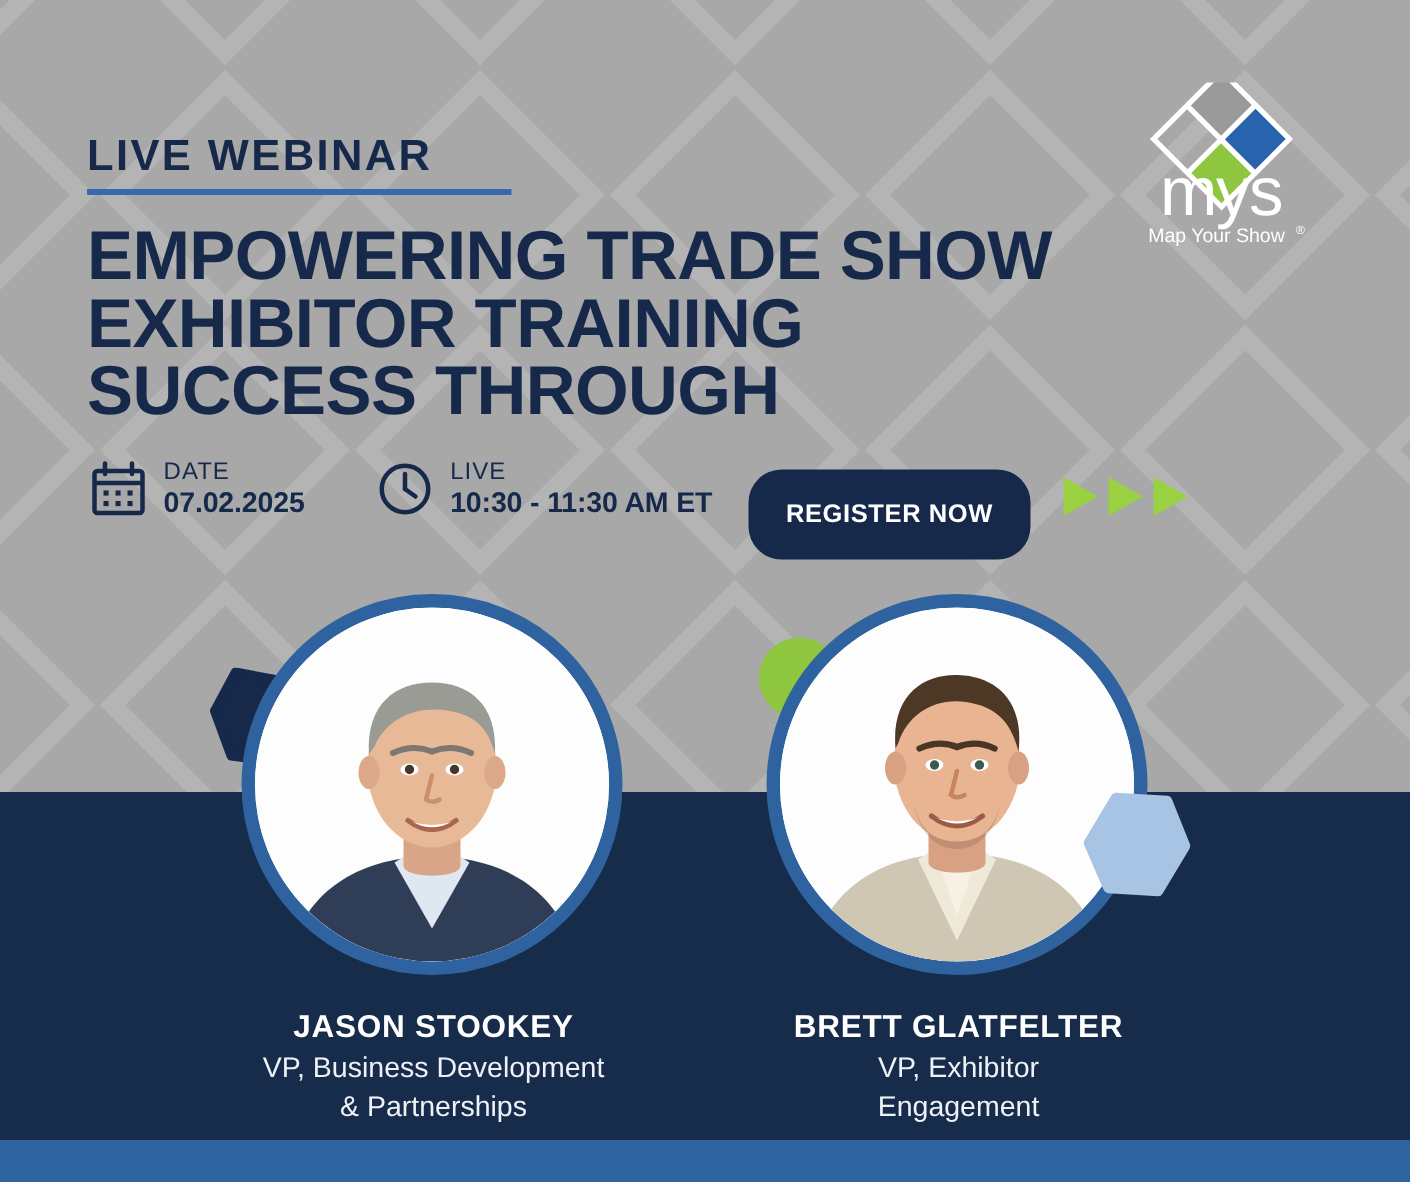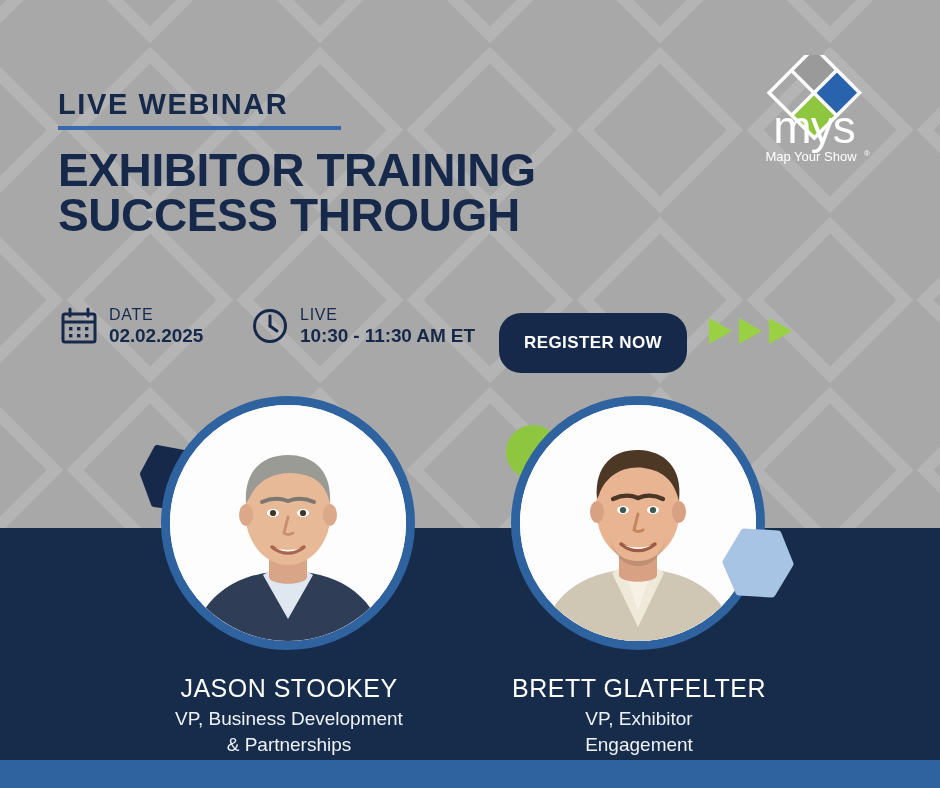--- a/index.html
+++ b/index.html
@@ -173,22 +173,22 @@
 
   
   .caption {
     position: absolute;
     text-align: center;
     color: #ffffff;
   }
   .caption-a { left: 129px; top: 670px; width: 320px; }
   .caption-b { left: 479px; top: 670px; width: 320px; }
   .cap-name {
-    font-size: 25px;
-    font-weight: normal;
+    font-size: 21px;
+    font-weight: bold;
     letter-spacing: 0.5px;
     line-height: 1.45;
   }
   .cap-role {
     font-size: 19px;
     line-height: 1.35;
     color: #eef2f7;
   }
 </style>
 </head>
@@ -208,20 +208,21 @@
     </svg>
   </div>
 
   <div class="navy-panel"></div>
   <div class="bottom-bar"></div>
 
   <div class="eyebrow">LIVE WEBINAR</div>
   <div class="eyebrow-rule"></div>
 
   <h1 class="headline">
+    <span class="l">EMPOWERING TRADE SHOW</span>
     <span class="l">EXHIBITOR TRAINING</span>
     <span class="l">SUCCESS THROUGH</span>
   </h1>
 
   <div class="meta-row">
 
     <div class="meta-item">
       <span class="meta-icon">
         <svg width="38" height="38" viewBox="0 0 38 38">
           <rect x="3" y="7" width="32" height="28" rx="2" fill="none" stroke="#16294a" stroke-width="3"></rect>
@@ -233,21 +234,21 @@
             <rect x="17" y="20" width="3.4" height="3.4"></rect>
             <rect x="25" y="20" width="3.4" height="3.4"></rect>
             <rect x="9" y="27" width="3.4" height="3.4"></rect>
             <rect x="17" y="27" width="3.4" height="3.4"></rect>
             <rect x="25" y="27" width="3.4" height="3.4"></rect>
           </g>
         </svg>
       </span>
       <span class="meta-text">
         <span class="meta-label">DATE</span>
-        <span class="meta-value">02.02.2025</span>
+        <span class="meta-value">07.02.2025</span>
       </span>
     </div>
 
     <div class="meta-item">
       <span class="meta-icon">
         <svg width="38" height="38" viewBox="0 0 38 38">
           <circle cx="19" cy="19" r="15.5" fill="none" stroke="#16294a" stroke-width="3"></circle>
           <line x1="19" y1="19" x2="19" y2="9" stroke="#16294a" stroke-width="3" stroke-linecap="round"></line>
           <line x1="19" y1="19" x2="26" y2="24" stroke="#16294a" stroke-width="3" stroke-linecap="round"></line>
         </svg>

